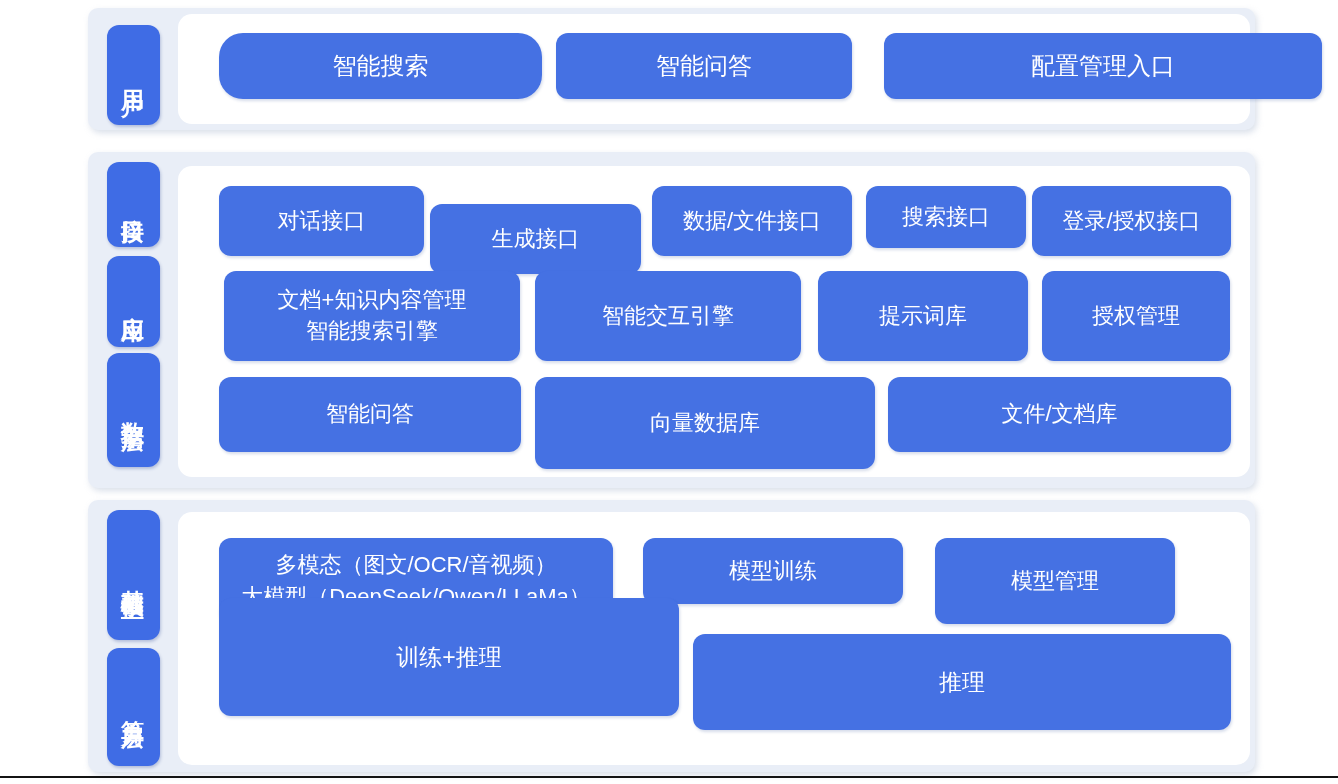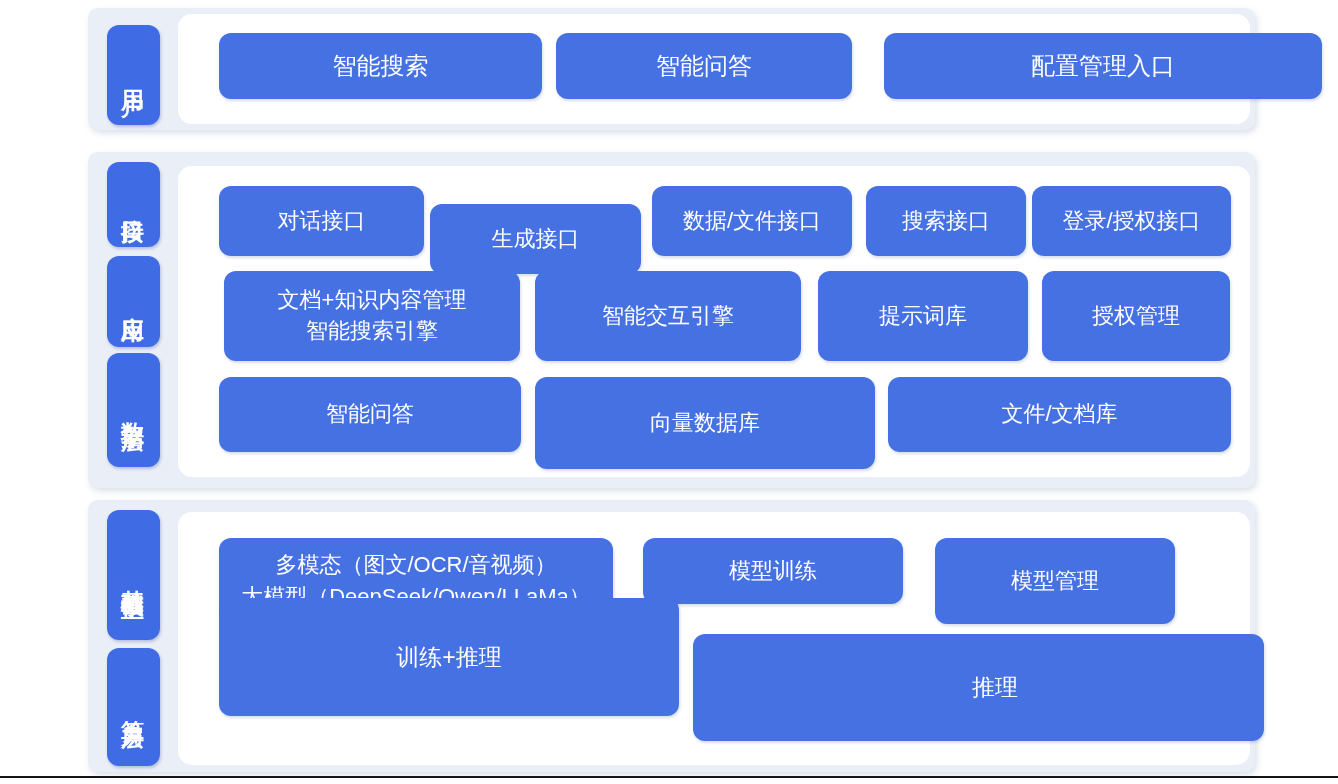--- a/index.html
+++ b/index.html
@@ -22,53 +22,53 @@
     font-size:22px;line-height:1.4;text-align:center;
     box-shadow:1px 2px 3px rgba(30,60,140,.18);
   }
   .box.lg{font-size:24px;}
   .baseline{position:absolute;left:0;top:776px;width:1338px;height:2px;background:#141414;}
 
   
   .p1{left:88px;top:8px;width:1167px;height:122px;}
   .w1{left:178px;top:14px;width:1072px;height:110px;}
   .l-user{left:107px;top:25px;width:53px;height:100px;}
-  .b-search{left:219px;top:33px;width:323px;height:66px;}
+  .b-search{left:219px;top:33px;width:323px;height:66px;border-radius:24px;}
   .b-qa{left:556px;top:33px;width:296px;height:66px;}
   .b-config{left:884px;top:33px;width:438px;height:66px;}
 
   
   .p2{left:88px;top:152px;width:1167px;height:336px;}
   .w2{left:178px;top:166px;width:1072px;height:311px;}
   .l-if{left:107px;top:162px;width:53px;height:85px;}
   .l-app{left:107px;top:256px;width:53px;height:91px;}
   .l-data{left:107px;top:353px;width:53px;height:114px;}
   .b-dialog{left:219px;top:186px;width:205px;height:70px;}
   .b-gen{left:430px;top:204px;width:211px;height:70px;}
   .b-datafile{left:652px;top:186px;width:200px;height:70px;}
-  .b-searchapi{left:866px;top:186px;width:160px;height:70px;}
+  .b-searchapi{left:866px;top:186px;width:160px;height:62px;}
   .b-loginauth{left:1032px;top:186px;width:199px;height:70px;}
   .b-docmgmt{left:224px;top:271px;width:296px;height:90px;}
   .b-interact{left:535px;top:271px;width:266px;height:90px;}
   .b-prompt{left:818px;top:271px;width:210px;height:90px;}
   .b-authmgmt{left:1042px;top:271px;width:188px;height:90px;}
   .b-rdb{left:219px;top:377px;width:302px;height:75px;}
   .b-vdb{left:535px;top:377px;width:340px;height:92px;}
   .b-filedb{left:888px;top:377px;width:343px;height:75px;}
 
   
   .p3{left:88px;top:500px;width:1167px;height:272px;}
   .w3{left:178px;top:512px;width:1072px;height:253px;}
   .l-model{left:107px;top:510px;width:53px;height:130px;letter-spacing:2px;}
   .l-compute{left:107px;top:648px;width:53px;height:118px;}
   .b-multimodal{left:219px;top:538px;width:394px;height:86px;font-size:22px;line-height:1.45;}
   .b-train{left:643px;top:538px;width:260px;height:66px;}
   .b-manage{left:935px;top:538px;width:240px;height:86px;}
   .b-traininfer{left:219px;top:598px;width:460px;height:118px;font-size:23px;}
-  .b-infer{left:693px;top:634px;width:538px;height:107px;font-size:23px;padding-left:33px;}
+  .b-infer{left:693px;top:634px;width:538px;height:96px;font-size:23px;}
 </style>
 </head>
 <body>
 
 <div class="stage">
 
   <div class="panel p1"></div>
   <div class="white-panel w1"></div>
   <div class="vlabel l-user">用户</div>
   <div class="box lg b-search">智能搜索</div>

